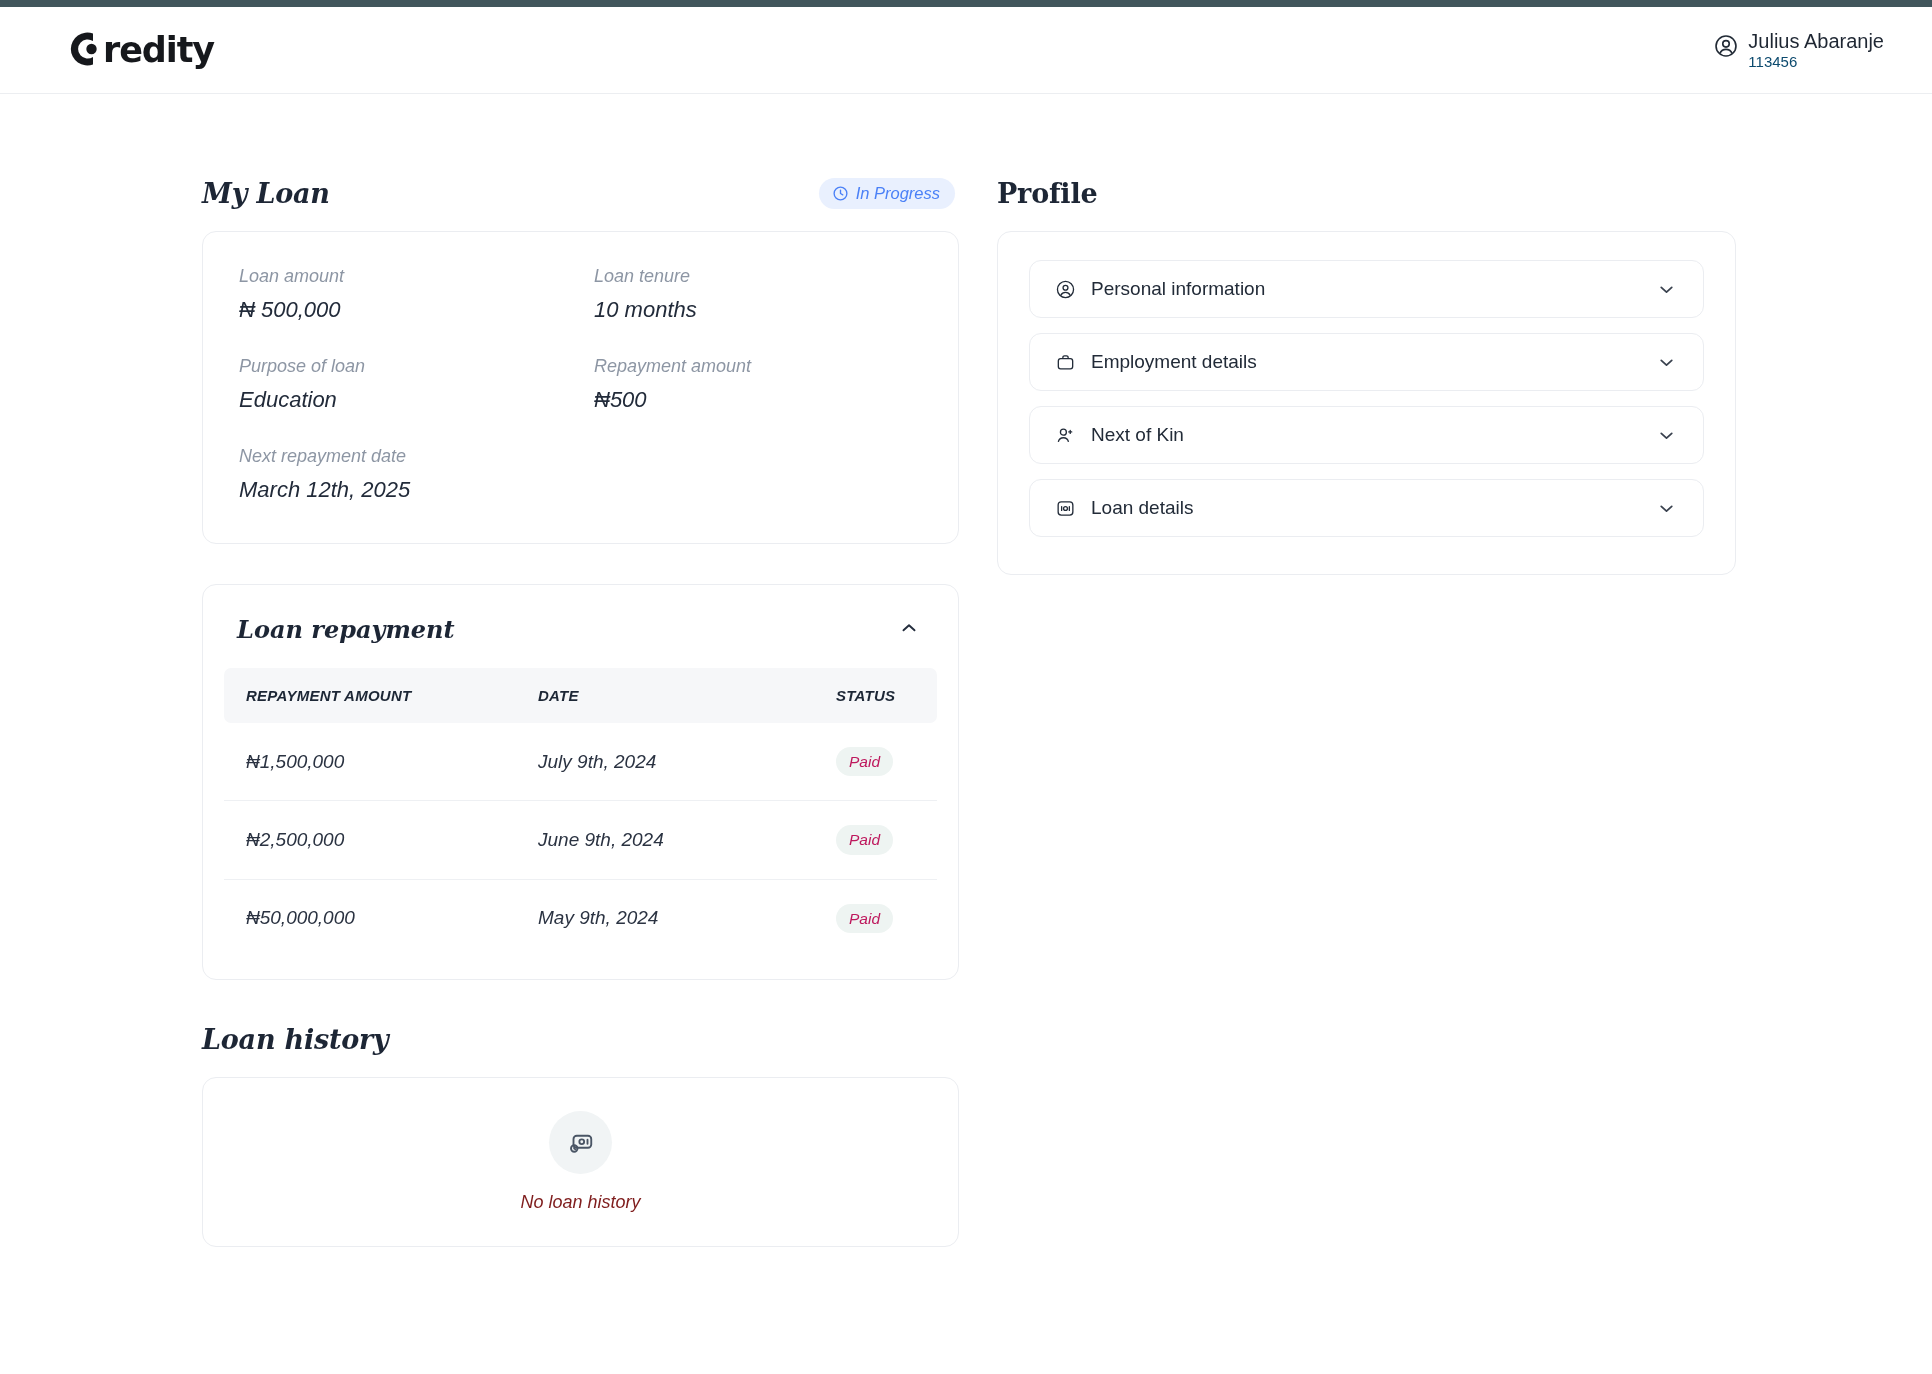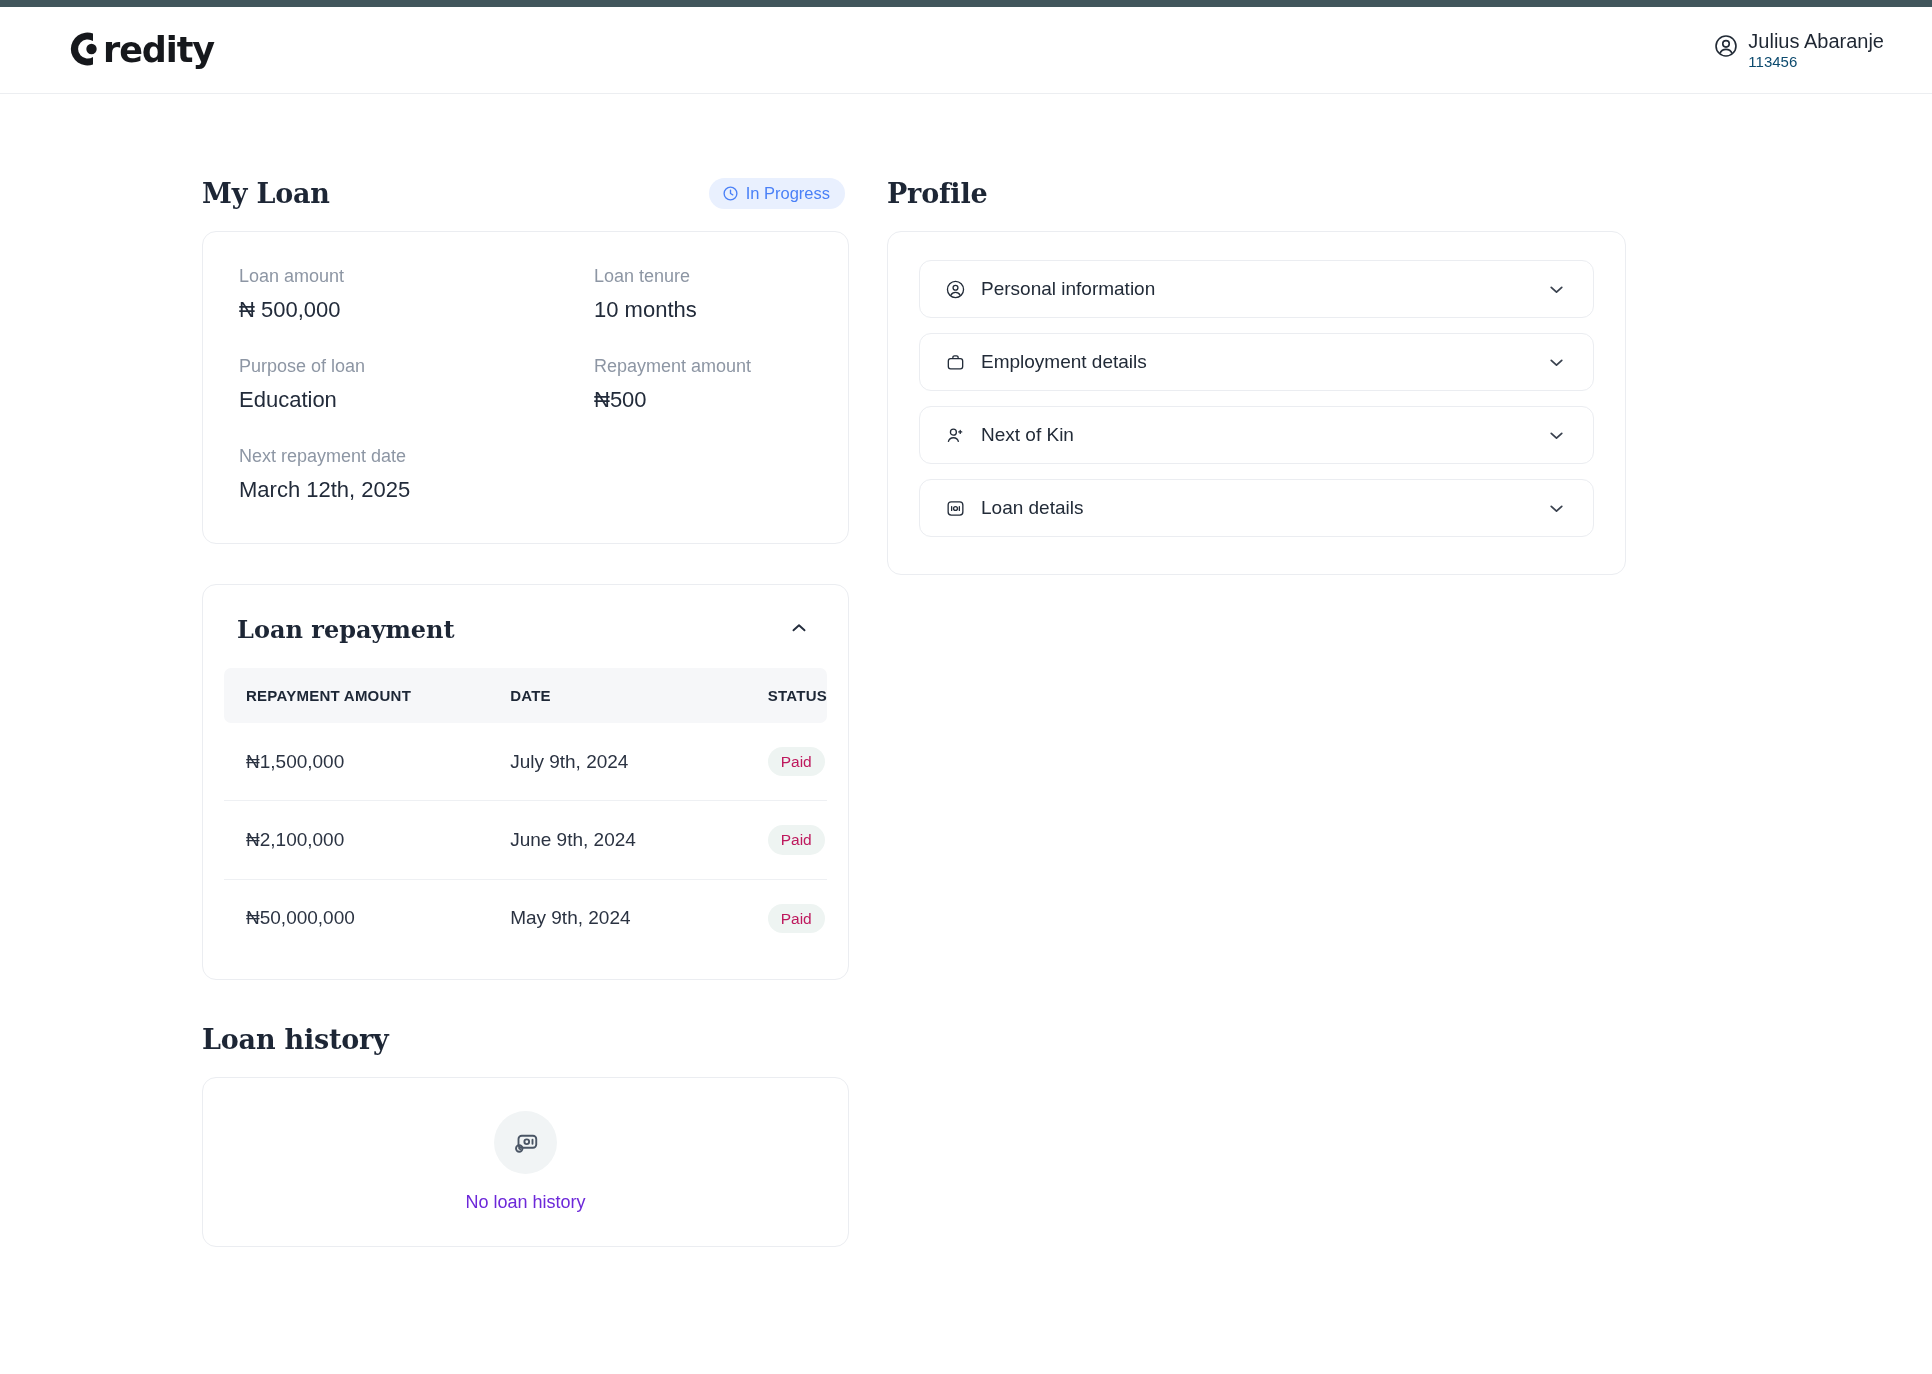--- a/index.html
+++ b/index.html
@@ -46,21 +46,21 @@
   .user-name { font-size: 20px; color: #1f2733; }
   .user-id { font-size: 15px; color: #0c4a6e; }
 
   
   .page {
     display: flex;
     gap: 38px;
     padding: 84px 0 0 202px;
     align-items: flex-start;
   }
-  .col-left  { width: 647px; flex: none; }
+  .col-left  { width: 757px; flex: none; font-style: italic; }
   .col-right { width: 739px; flex: none; }
 
   .section-title {
     font-family: "DejaVu Serif", serif;
     font-weight: 700;
     font-size: 27px;
     color: #1d2635;
     letter-spacing: -0.2px;
   }
 
@@ -188,21 +188,21 @@
   .empty-circle {
     width: 63px;
     height: 63px;
     border-radius: 50%;
     background: #f1f4f5;
     display: flex;
     align-items: center;
     justify-content: center;
     color: #4a5565;
   }
-  .empty-text { font-size: 18px; color: #6d28d9; }
+  .empty-text { font-size: 18px; color: #7f1d1d; }
 
   
   .profile-card { padding: 28px 31px 37px 31px; }
   .accordion-item {
     border: 1px solid #ebedf1;
     border-radius: 12px;
     height: 58px;
     display: flex;
     align-items: center;
     justify-content: space-between;
@@ -311,21 +311,21 @@
         </thead>
         <tbody>
           <tr>
             <td>₦1,500,000</td>
             <td class="date-cell">July 9th, 2024</td>
             <td>
               <span class="badge-paid">Paid</span>
             </td>
           </tr>
           <tr>
-            <td>₦2,100,000</td>
+            <td>₦2,500,000</td>
             <td class="date-cell">June 9th, 2024</td>
             <td>
               <span class="badge-paid">Paid</span>
             </td>
           </tr>
           <tr>
             <td>₦50,000,000</td>
             <td class="date-cell">May 9th, 2024</td>
             <td>
               <span class="badge-paid">Paid</span>

